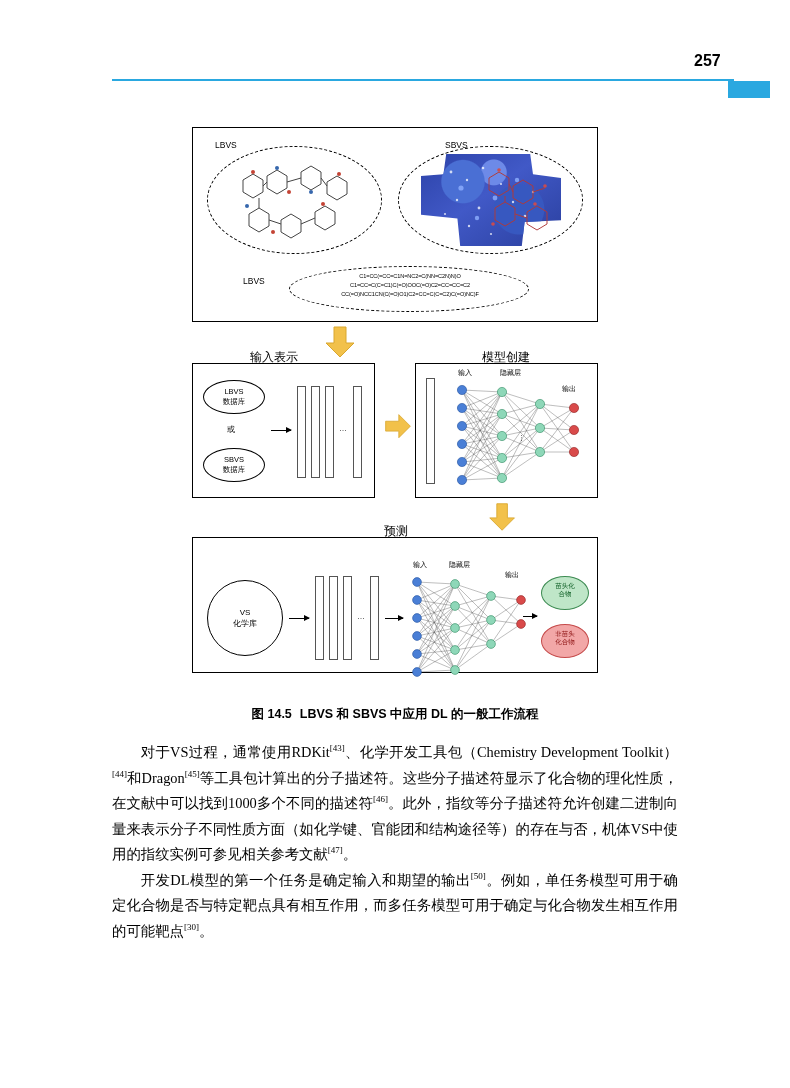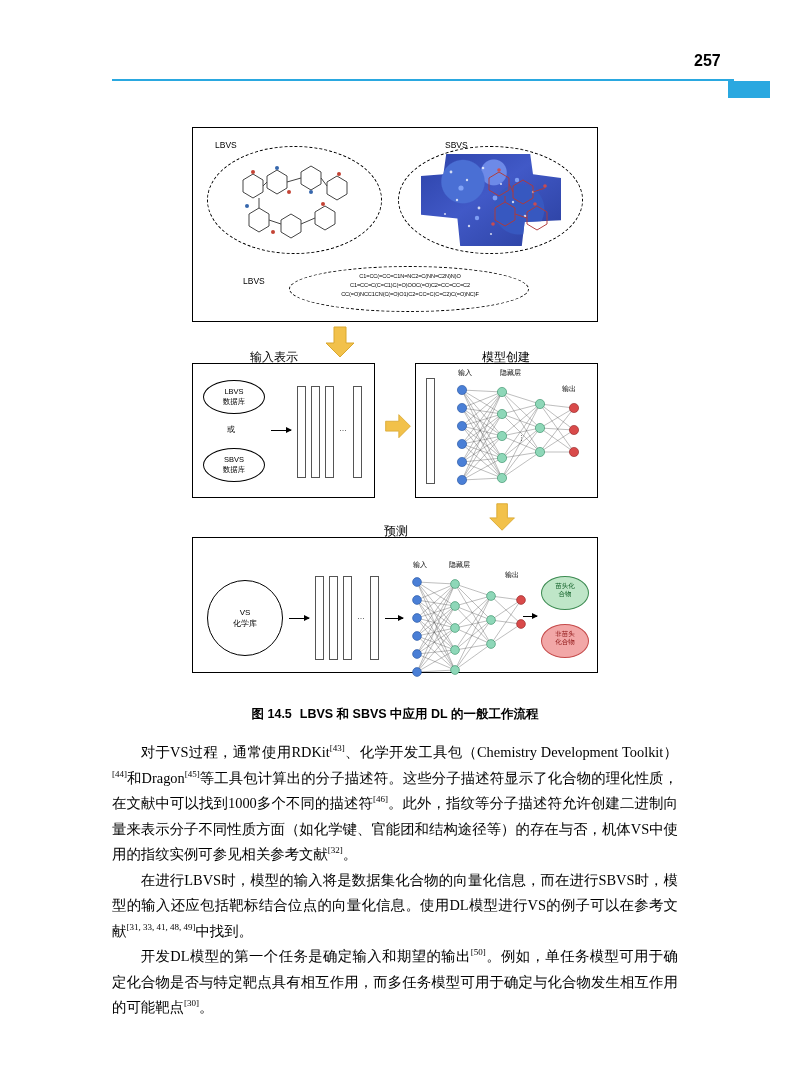--- a/index.html
+++ b/index.html
@@ -520,16 +520,15 @@
       <div>化合物</div>
     </div>
   </div>
 </div>
 
 <div class="fig-caption">
   <span class="num">图 14.5</span><span>LBVS 和 SBVS 中应用 DL 的一般工作流程</span>
 </div>
 
 <div class="body-text">
-  <p id="para-1">对于VS过程，通常使用RDKit<sup>[43]</sup>、化学开发工具包（Chemistry Development Toolkit）<sup>[44]</sup>和Dragon<sup>[45]</sup>等工具包计算出的分子描述符。这些分子描述符显示了化合物的理化性质，在文献中可以找到1000多个不同的描述符<sup>[46]</sup>。此外，指纹等分子描述符允许创建二进制向量来表示分子不同性质方面（如化学键、官能团和结构途径等）的存在与否，机体VS中使用的指纹实例可参见相关参考文献<sup>[32]</sup>。</p>
-  <p id="para-2">在进行LBVS时，模型的输入将是数据集化合物的向量化信息，而在进行SBVS时，模型的输入还应包括靶标结合位点的向量化信息。使用DL模型进行VS的例子可以在参考文献<sup>[31, 33, 41, 48, 49]</sup>中找到。</p>
+  <p id="para-1">对于VS过程，通常使用RDKit<sup>[43]</sup>、化学开发工具包（Chemistry Development Toolkit）<sup>[44]</sup>和Dragon<sup>[45]</sup>等工具包计算出的分子描述符。这些分子描述符显示了化合物的理化性质，在文献中可以找到1000多个不同的描述符<sup>[46]</sup>。此外，指纹等分子描述符允许创建二进制向量来表示分子不同性质方面（如化学键、官能团和结构途径等）的存在与否，机体VS中使用的指纹实例可参见相关参考文献<sup>[47]</sup>。</p>
   <p id="para-3">开发DL模型的第一个任务是确定输入和期望的输出<sup>[50]</sup>。例如，单任务模型可用于确定化合物是否与特定靶点具有相互作用，而多任务模型可用于确定与化合物发生相互作用的可能靶点<sup>[30]</sup>。</p>
 </div>
 
 </body></html>

